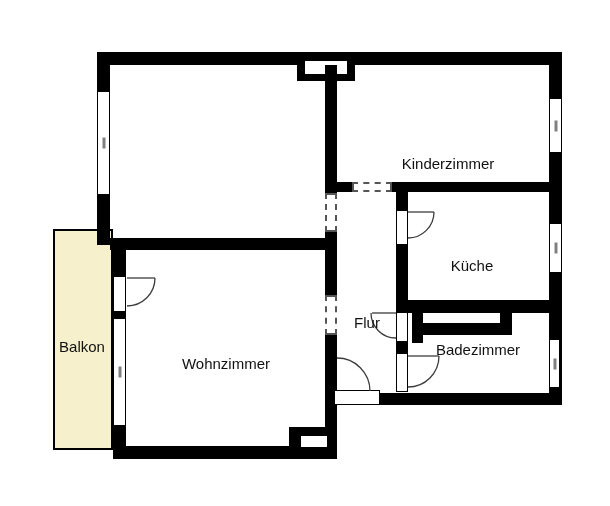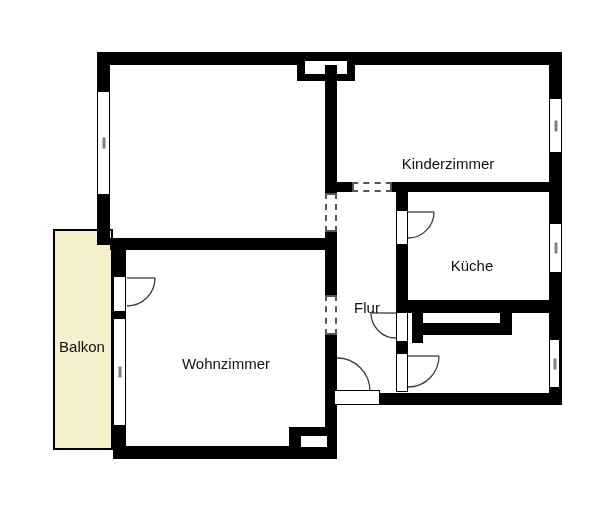--- a/index.html
+++ b/index.html
@@ -84,21 +84,21 @@
 
   
   #op-schlaf{left:325px;top:193px;width:12px;height:39px;}
   #op-wohn{left:325px;top:295px;width:12px;height:40px;}
   #op-kinder{left:352px;top:182px;width:40px;height:10px;}
 
   
   #lbl-schlafzimmer{left:219px;top:166px;}
   #lbl-kinderzimmer{left:448px;top:140px;margin-top:16px;}
   #lbl-kueche{left:472px;top:258px;}
-  #lbl-flur{left:367px;top:300px;}
+  #lbl-flur{left:367px;top:315px;}
   #lbl-badezimmer{left:478px;top:342px;}
   #lbl-wohnzimmer{left:226px;top:356px;}
   #lbl-balkon{left:82px;top:339px;}
 </style>
 </head>
 <body>
 
 <div class="plan">
 
   <div class="balcony"></div>
@@ -162,16 +162,17 @@
     <path d="M372 313 H396"></path>
     <path d="M371 313 A25 25 0 0 0 396 338"></path>
     <path d="M408 356 H439"></path>
     <path d="M439 356 A31 31 0 0 1 408 387"></path>
     <path d="M337 358 A33 33 0 0 1 370 391"></path>
   </svg>
 
   <div class="room-label" id="lbl-kinderzimmer">Kinderzimmer</div>
   <div class="room-label" id="lbl-kueche">Küche</div>
   <div class="room-label" id="lbl-flur">Flur</div>
+  <div class="room-label" id="lbl-badezimmer">Badezimmer</div>
   <div class="room-label" id="lbl-wohnzimmer">Wohnzimmer</div>
   <div class="room-label" id="lbl-balkon">Balkon</div>
 
 </div>
 
 </body></html>

